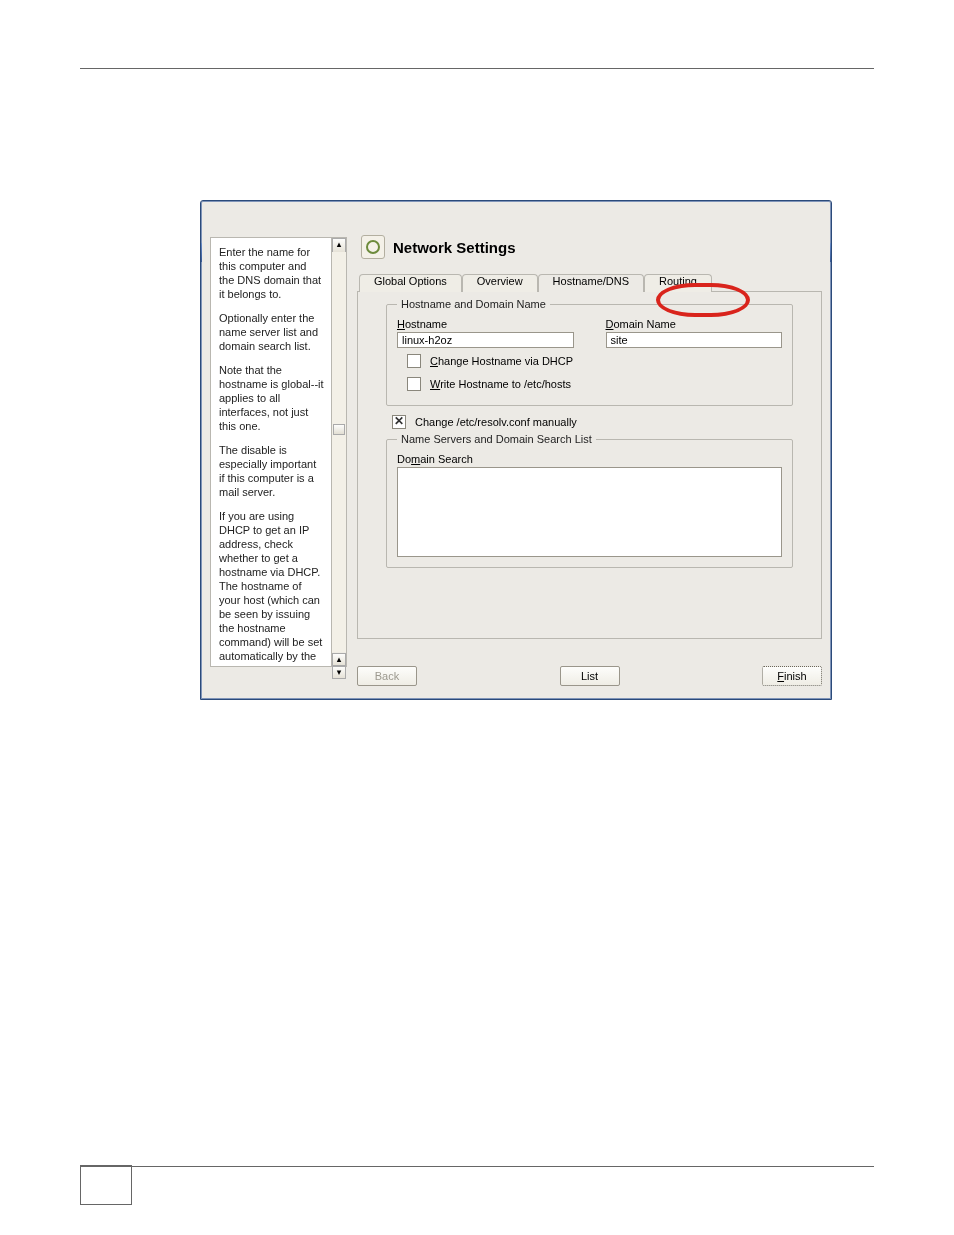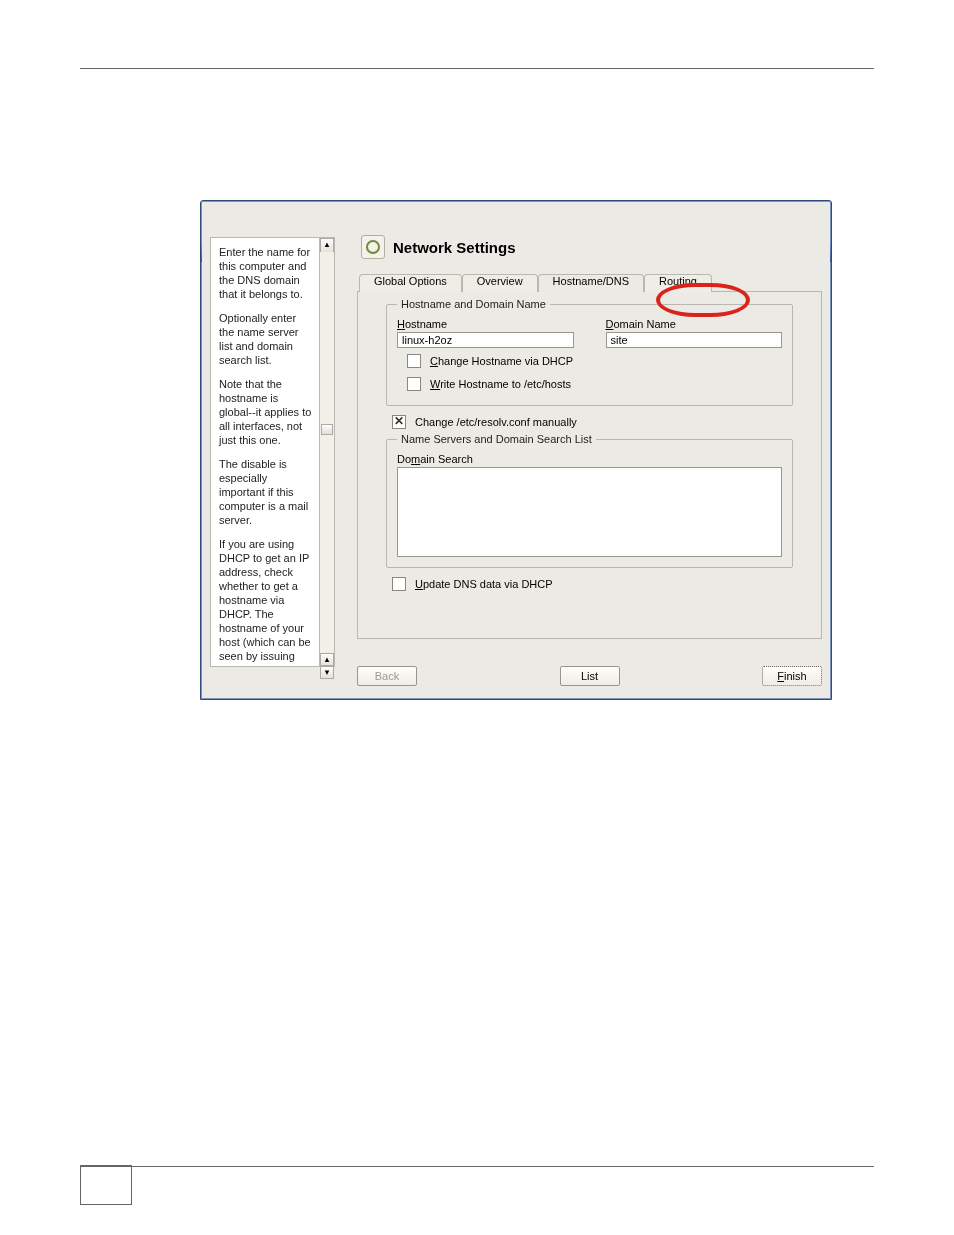--- a/index.html
+++ b/index.html
@@ -20,21 +20,21 @@
             color:#fff;font:bold 11px/19px Arial;padding:0 4px;display:flex;align-items:center;margin-top:42px;}
   .tb-icon{width:13px;height:13px;background:#fff;border-radius:2px;margin-right:5px;display:inline-block;position:relative;}
   .tb-icon::after{content:'';position:absolute;inset:2px;background:#b53; border-radius:1px;}
   .tb-title{flex:1;font-weight:bold;text-shadow:0 1px 0 rgba(0,0,0,.3);}
   .tb-badge{width:13px;height:13px;background:#d7d2c5;border-radius:2px;margin-left:6px;}
   .tb-btns{display:flex;gap:2px;}
   .tb-btn{width:15px;height:13px;background:linear-gradient(#8aa8d8,#4668a6);border:1px solid #244772;border-radius:2px;color:#fff;font:bold 10px/11px Arial;text-align:center;}
   .tb-btn.close{background:linear-gradient(#e77,#c33);border-color:#711;}
   .body{position:absolute;left:1px;right:1px;top:20px;bottom:1px;background:var(--panel);}
   
-  .help{position:absolute;left:8px;top:16px;width:125px;height:430px;}
+  .help{position:absolute;left:8px;top:16px;width:137px;height:430px;}
   .help-inner{position:absolute;inset:0;right:14px;background:#fff;border:1px solid var(--panel-border);
               padding:7px 8px;font:11px/14px Arial;color:#222;overflow:hidden;}
   .help p{margin:0 0 10px;}
   .vscroll{position:absolute;right:0;top:0;bottom:0;width:14px;background:#efece4;border:1px solid var(--panel-border);}
   .vbtn{height:13px;background:linear-gradient(#fdfdfb,#e6e2d7);border:1px solid #aaa;text-align:center;font:9px/11px Arial;}
   .vtrack{position:absolute;left:0;right:0;top:14px;bottom:14px;background:#f3f0e7;}
   .vthumb{position:absolute;left:1px;right:1px;top:43%;height:9px;background:linear-gradient(#fdfdfb,#e2ded3);border:1px solid #aaa;}
   .vbot{position:absolute;left:0;right:0;bottom:0;height:13px;padding:0;display:flex;flex-direction:column;}
   .vbot .vbtn{flex:1;}
   
@@ -158,24 +158,20 @@
           <fieldset>
             <legend>Name Servers and Domain Search List</legend>
             <div class="row">
               <div class="col ds-col">
                 <label class="fld">Do<span class="u">m</span><span>ain Search</span></label>
                 <textarea style=""></textarea>
               </div>
             </div>
           </fieldset>
 
-          <label class="cb" style="margin-left:2px;">
-            <input type="checkbox" style=""> 
-              <span><span class="u">U</span><span>pdate DNS data via DHCP</span></span>
-          </label>
         </div>
       </div>
 
       <div class="footer">
         <button class="btn" disabled="">Back</button>
         <div class="spacer"></div>
         <button class="btn">List</button>
         <div class="spacer"></div>
         <button class="btn finish"><span class="u">F</span><span>inish</span></button>
       </div>

